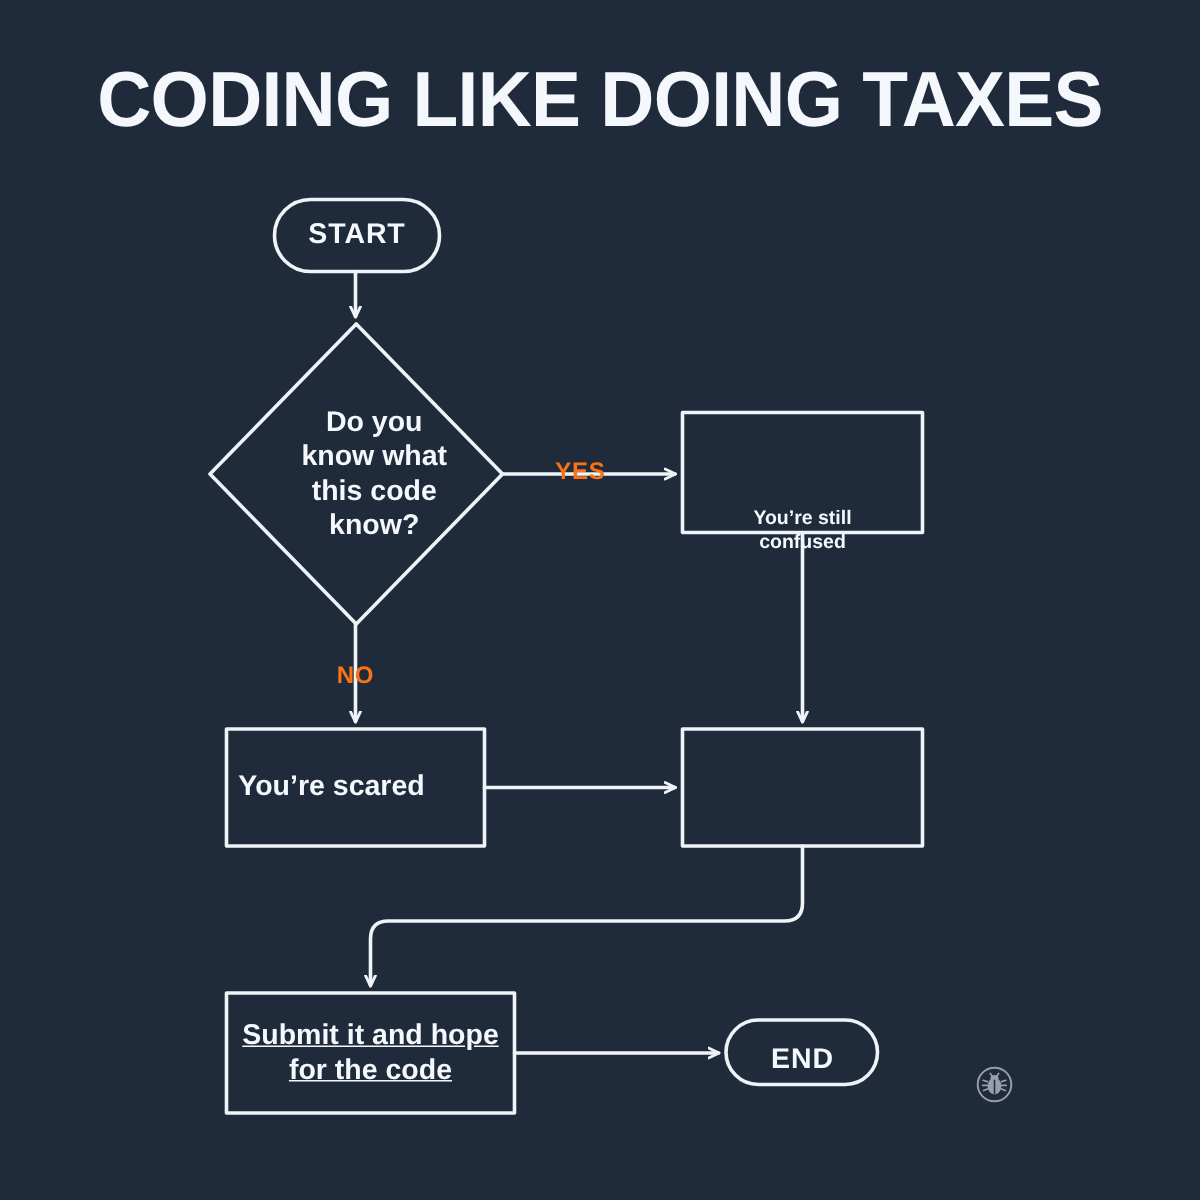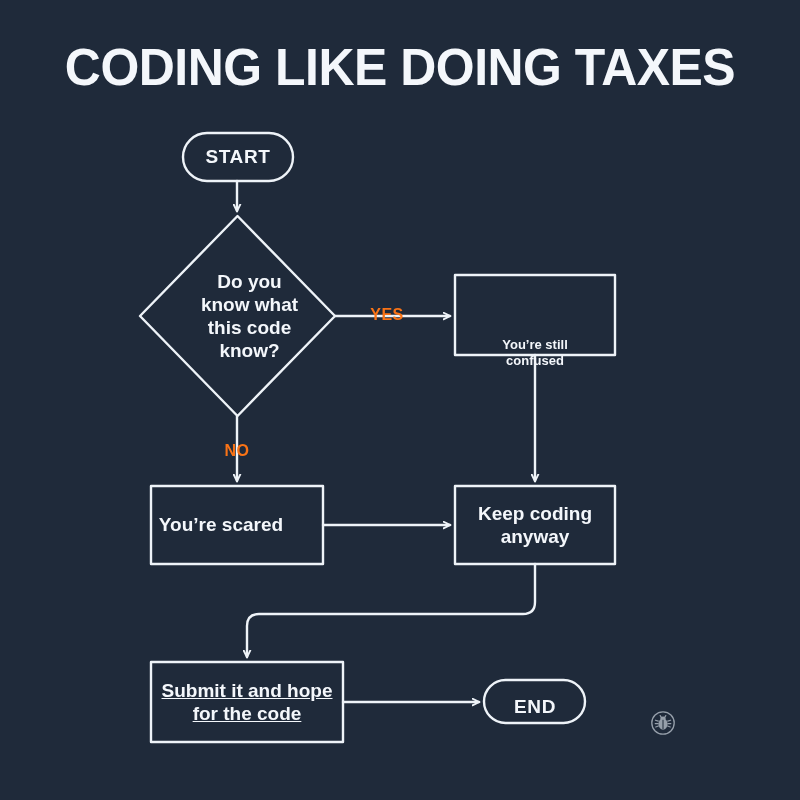--- a/index.html
+++ b/index.html
@@ -142,26 +142,20 @@
 
   <div class="node-text t-confused">
     <span>
       <span>You’re still</span><br>
       <span>confused</span>
     </span>
   </div>
 
   <div class="node-text t-scared">You’re scared</div>
 
-  <div class="node-text t-keep">
-    <span>
-      <span>Keep coding</span><br>
-      <span>anyway</span>
-    </span>
-  </div>
 
   <div class="node-text t-submit">
     <span>
       <span>Submit it and hope</span><br>
       <span>for the code</span>
     </span>
   </div>
 
   <div class="node-text t-end">END</div>
 

